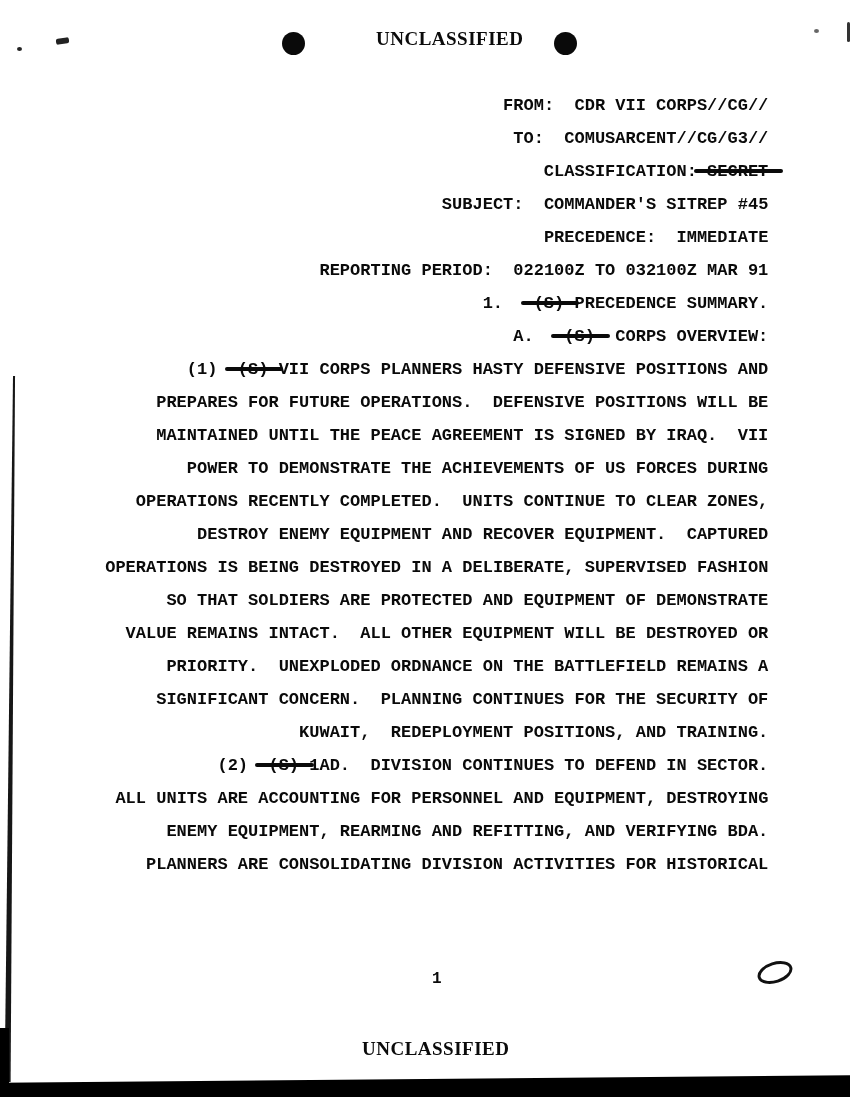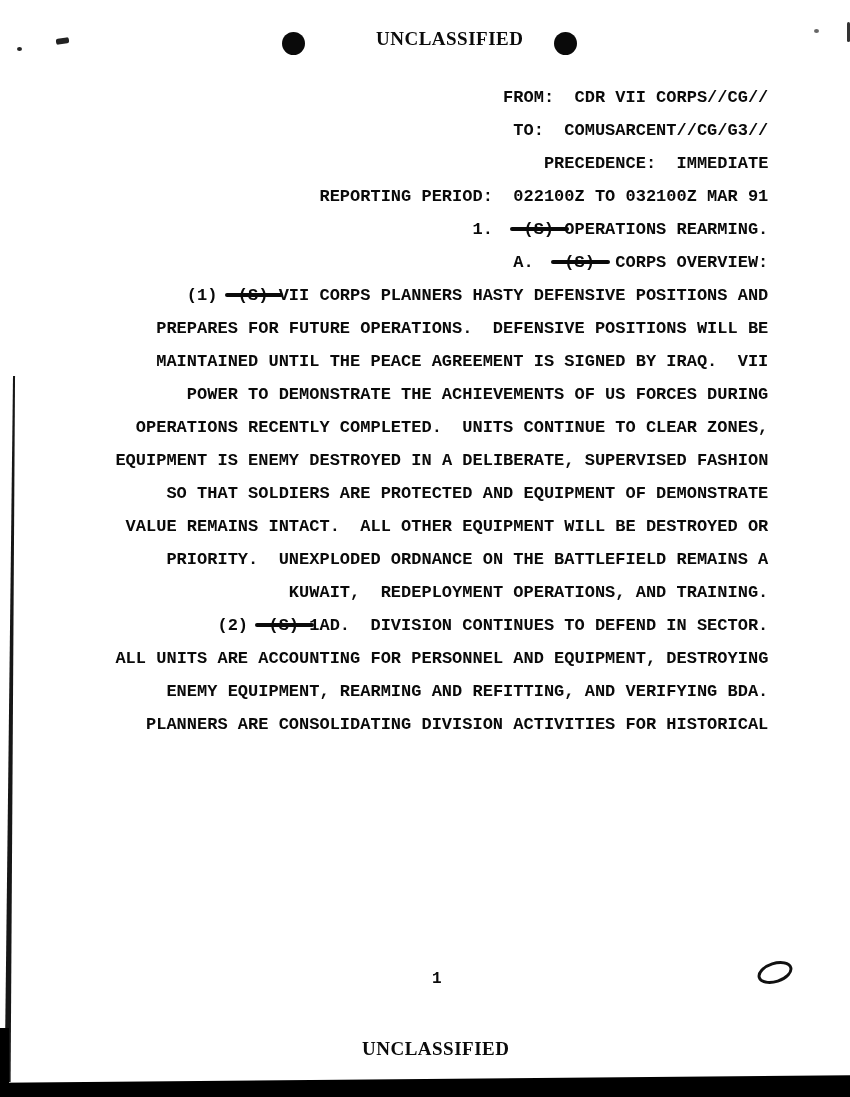--- a/index.html
+++ b/index.html
@@ -36,21 +36,21 @@
   .punch.left{left:282px;top:32px;}
   .punch.right{left:554px;top:32px;}
   
   .speck{position:absolute;background:#222;border-radius:2px;}
   .speck.dot{left:17px;top:47px;width:5px;height:4px;border-radius:50%;}
   .speck.dash{left:56px;top:38px;width:13px;height:6px;transform:rotate(-8deg);}
   .speck.tr{left:814px;top:29px;width:5px;height:4px;background:#666;border-radius:50%;}
   .speck.redge{left:847px;top:22px;width:3px;height:20px;background:#333;}
   
   .memo{
-    position:absolute;left:95px;top:81px;
+    position:absolute;left:95px;top:89px;
     font-family:"Liberation Mono","DejaVu Sans Mono",monospace;
     font-weight:700;
     font-size:17px;
     line-height:33px;
     color:#0a0a0a;
   }
   .memo .line{white-space:pre;height:33px;}
   .memo .seg{white-space:pre;}
   .struck{position:relative;}
   .struck::after{
@@ -102,34 +102,38 @@
 
   <div class="speck dot"></div>
   <div class="speck dash"></div>
   <div class="speck tr"></div>
   <div class="speck redge"></div>
 
   <div class="memo">
 
   <div class="line"><span class="seg">           FROM:  CDR VII CORPS//CG//</span><span class="seg struck"></span><span class="seg"></span></div>
       <div class="line"><span class="seg">           TO:  COMUSARCENT//CG/G3//</span><span class="seg struck"></span><span class="seg"></span></div>
+      <div class="line"><span class="seg">           CLASSIFICATION: </span><span class="seg struck">SECRET</span><span class="seg"></span></div>
+      <div class="line"><span class="seg">           SUBJECT:  COMMANDER'S SITREP #45</span><span class="seg struck"></span><span class="seg"></span></div>
       <div class="line"><span class="seg">           PRECEDENCE:  IMMEDIATE</span><span class="seg struck"></span><span class="seg"></span></div>
       <div class="line"><span class="seg">           REPORTING PERIOD:  022100Z TO 032100Z MAR 91</span><span class="seg struck"></span><span class="seg"></span></div>
-      <div class="line"><span class="seg">1.   </span><span class="seg struck">(S)</span><span class="seg"> OPERATIONS REARMING.</span></div>
+      <div class="line"><span class="seg">1.   </span><span class="seg struck">(S)</span><span class="seg"> PRECEDENCE SUMMARY.</span></div>
       <div class="line"><span class="seg">    A.   </span><span class="seg struck">(S)</span><span class="seg">  CORPS OVERVIEW:</span></div>
       <div class="line"><span class="seg">         (1)  </span><span class="seg struck">(S)</span><span class="seg"> VII CORPS PLANNERS HASTY DEFENSIVE POSITIONS AND</span></div>
       <div class="line"><span class="seg">PREPARES FOR FUTURE OPERATIONS.  DEFENSIVE POSITIONS WILL BE</span><span class="seg struck"></span><span class="seg"></span></div>
       <div class="line"><span class="seg">MAINTAINED UNTIL THE PEACE AGREEMENT IS SIGNED BY IRAQ.  VII</span><span class="seg struck"></span><span class="seg"></span></div>
       <div class="line"><span class="seg">POWER TO DEMONSTRATE THE ACHIEVEMENTS OF US FORCES DURING</span><span class="seg struck"></span><span class="seg"></span></div>
       <div class="line"><span class="seg">OPERATIONS RECENTLY COMPLETED.  UNITS CONTINUE TO CLEAR ZONES,</span><span class="seg struck"></span><span class="seg"></span></div>
-      <div class="line"><span class="seg">EQUIPMENT IS ENEMY DESTROYED IN A DELIBERATE, SUPERVISED FASHION</span><span class="seg struck"></span><span class="seg"></span></div>
+      <div class="line"><span class="seg">DESTROY ENEMY EQUIPMENT AND RECOVER EQUIPMENT.  CAPTURED</span><span class="seg struck"></span><span class="seg"></span></div>
+      <div class="line"><span class="seg">OPERATIONS IS BEING DESTROYED IN A DELIBERATE, SUPERVISED FASHION</span><span class="seg struck"></span><span class="seg"></span></div>
       <div class="line"><span class="seg">SO THAT SOLDIERS ARE PROTECTED AND EQUIPMENT OF DEMONSTRATE</span><span class="seg struck"></span><span class="seg"></span></div>
       <div class="line"><span class="seg">VALUE REMAINS INTACT.  ALL OTHER EQUIPMENT WILL BE DESTROYED OR</span><span class="seg struck"></span><span class="seg"></span></div>
       <div class="line"><span class="seg">PRIORITY.  UNEXPLODED ORDNANCE ON THE BATTLEFIELD REMAINS A</span><span class="seg struck"></span><span class="seg"></span></div>
-      <div class="line"><span class="seg">KUWAIT,  REDEPLOYMENT OPERATIONS, AND TRAINING.</span><span class="seg struck"></span><span class="seg"></span></div>
+      <div class="line"><span class="seg">SIGNIFICANT CONCERN.  PLANNING CONTINUES FOR THE SECURITY OF</span><span class="seg struck"></span><span class="seg"></span></div>
+      <div class="line"><span class="seg">KUWAIT,  REDEPLOYMENT POSITIONS, AND TRAINING.</span><span class="seg struck"></span><span class="seg"></span></div>
       <div class="line"><span class="seg">         (2)  </span><span class="seg struck">(S)</span><span class="seg"> 1AD.  DIVISION CONTINUES TO DEFEND IN SECTOR.</span></div>
       <div class="line"><span class="seg">ALL UNITS ARE ACCOUNTING FOR PERSONNEL AND EQUIPMENT, DESTROYING</span><span class="seg struck"></span><span class="seg"></span></div>
       <div class="line"><span class="seg">ENEMY EQUIPMENT, REARMING AND REFITTING, AND VERIFYING BDA.</span><span class="seg struck"></span><span class="seg"></span></div>
       <div class="line"><span class="seg">PLANNERS ARE CONSOLIDATING DIVISION ACTIVITIES FOR HISTORICAL</span><span class="seg struck"></span><span class="seg"></span></div>
     </div>
 
   <div class="page-number">1</div>
 
   <div class="stamp">
     

